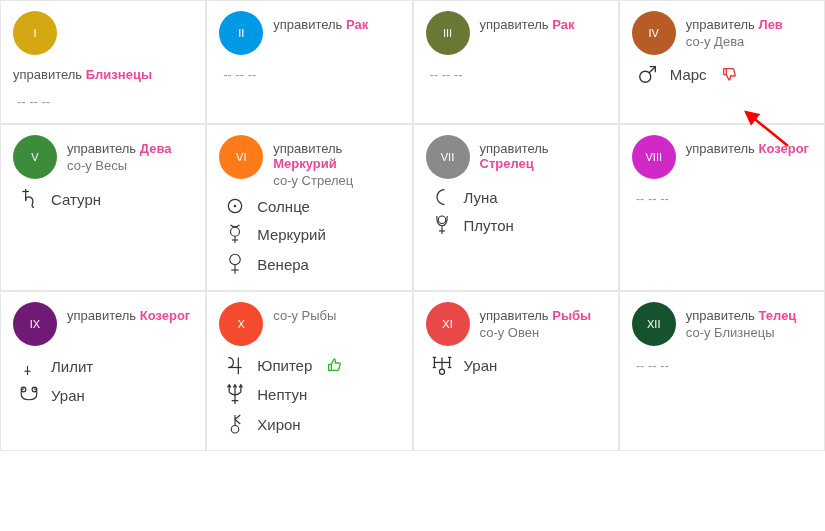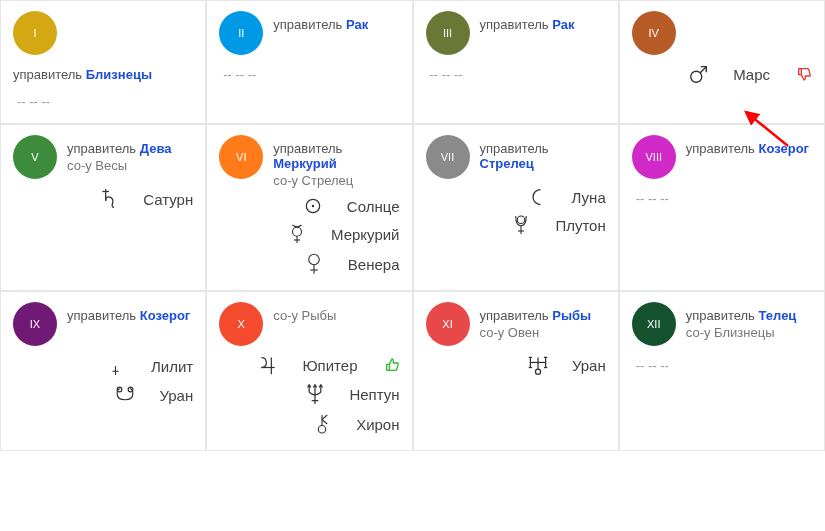--- a/index.html
+++ b/index.html
@@ -3,24 +3,24 @@
 <meta charset="utf-8">
 <style>
 * { box-sizing: border-box; margin: 0; padding: 0; }
 body { font-family: Arial, Helvetica, sans-serif; font-size: 14px; color: #3a3a3a; background: #fff; width: 825px; overflow:hidden; position:relative; }
 .grid { display: grid; grid-template-columns: repeat(4, 1fr); }
 .cell { border: 1px solid #e6e6e6; padding: 10px 12px 14px 12px; position: relative; min-height: 100px; }
 .head { display: flex; align-items: flex-start; gap: 10px; margin-bottom: 8px; }
 .badge { width: 44px; height: 44px; border-radius: 50%; display: flex; align-items: center; justify-content: center; color: #fff; font-size: 11px; font-weight: normal; flex-shrink:0; }
 .titles { display: flex; flex-direction: column; gap: 2px; padding-top: 6px; }
 .ruler-line { color: #555; font-size: 13px; }
-.ruler-line .sign { font-weight: 700; color: #1d4ed8; }
+.ruler-line .sign { font-weight: 700; color: #ec4899; }
 .coruler { color: #777; font-size: 13px; }
 .planets { display: flex; flex-direction: column; gap: 6px; margin-top: 6px; margin-left: 4px;}
-.planet-row { display: flex; align-items: center; gap: 22px; font-size: 15px; color: #444; justify-content: flex-end; }
+.planet-row { display: flex; align-items: center; gap: 10px; font-size: 15px; color: #444; }
 .planet-row .sym { width: 24px; display:flex; justify-content:center; }
 .placeholder { color: #999; letter-spacing: 0px; margin-top: 12px; margin-left: 4px; font-size:13px;}
 .thumb { display:inline-flex; margin-left:4px; vertical-align:middle;}
 .thumb-up { color: #2dbb2d; }
 .thumb-down { color: #e63535; }
 .arrow { position:absolute; pointer-events:none; }
 .cell-1-head-vert .head{ flex-direction:column; align-items:flex-start;}
 .cell-1-head-vert .titles{ padding-top:2px;}
 </style>
 </head>
@@ -50,20 +50,24 @@
         <div class="badge" style="background: rgb(106, 120, 53);">III</div>
         <div class="titles">
           <div class="ruler-line"><span>управитель</span>  <span class="sign">Рак</span></div>
         </div>
       </div>
       <div class="placeholder">-- -- --</div>
     </div>
     <div class="cell">
       <div class="head">
         <div class="badge" style="background: rgb(184, 92, 39);">IV</div>
+        <div class="titles">
+          <div class="ruler-line"><span>управитель</span>  <span class="sign">Лев</span></div>
+          <div class="coruler"><span>со-у</span> <span>Дева</span></div>
+        </div>
       </div>
       <div class="planets">
         <div class="planet-row">
           <span class="sym">
             <svg width="22" height="22" viewBox="0 0 24 24">
               <circle cx="9" cy="15" r="6" stroke="#333" stroke-width="1.5" fill="none"></circle>
               <line x1="13" y1="11" x2="20" y2="4" stroke="#333" stroke-width="1.5" fill="none"></line>
               <polyline points="14,4 20,4 20,10" stroke="#333" stroke-width="1.5" fill="none"></polyline>
             </svg>
           </span>

